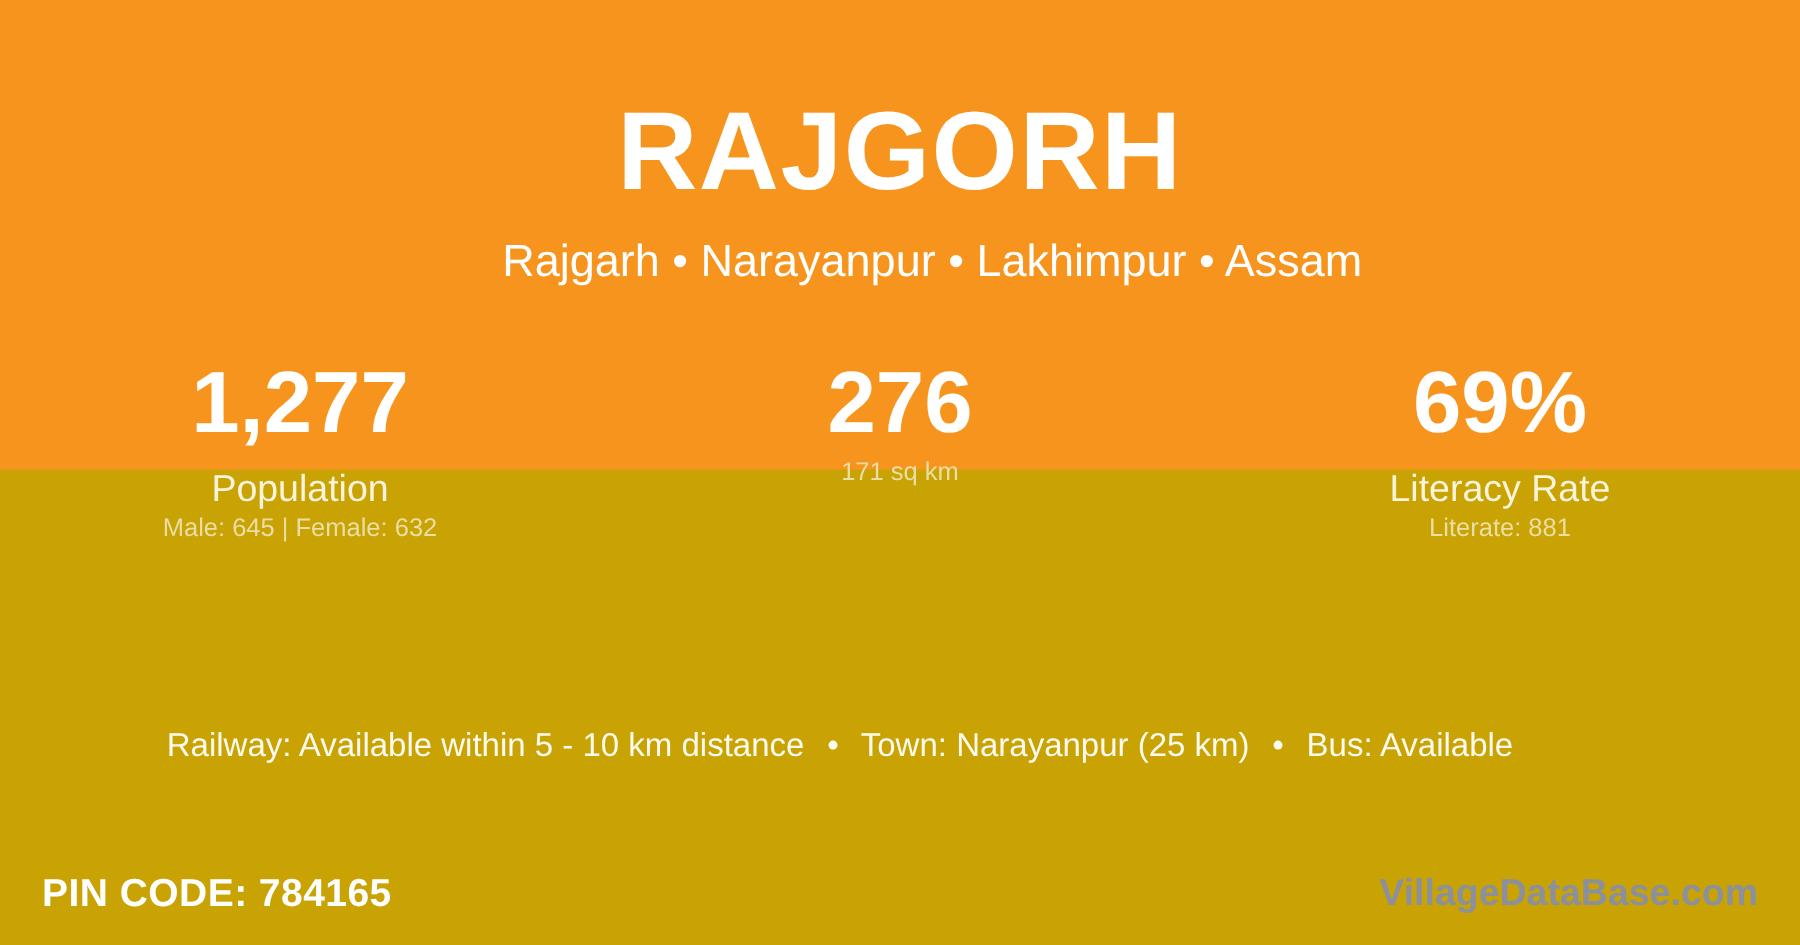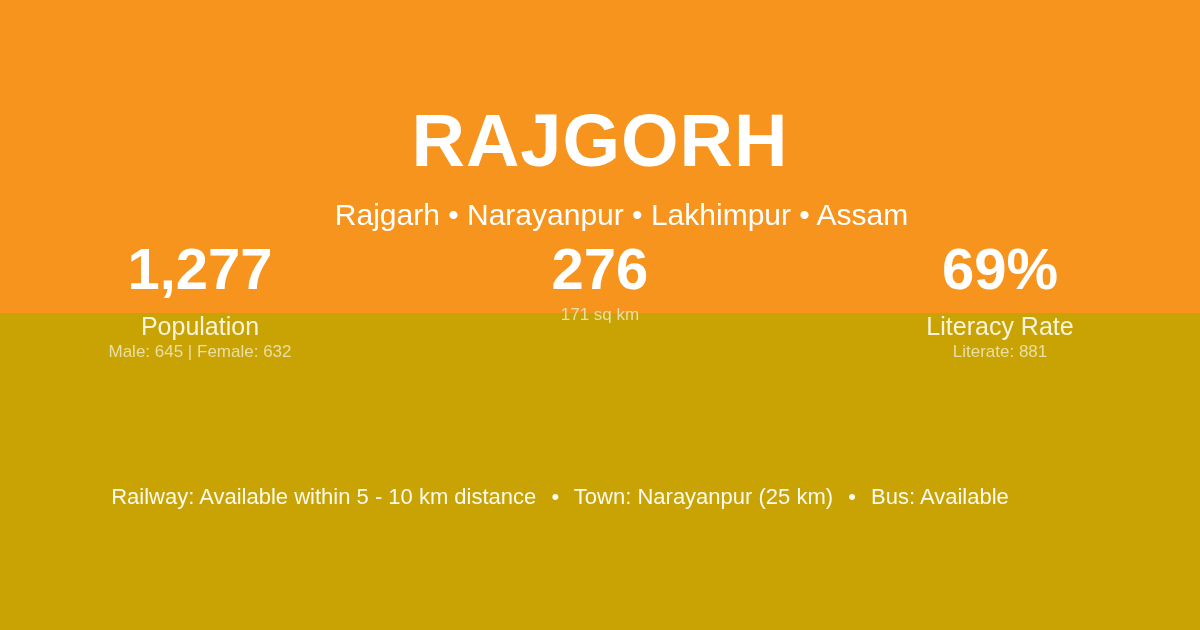--- a/index.html
+++ b/index.html
@@ -36,21 +36,21 @@
   .header {
     position: absolute;
     left: 0;
     top: 0;
     width: 1200px;
     text-align: center;
   }
 
   .village-title {
     margin: 0;
-    padding-top: 104px;
+    padding-top: 64px;
     font-size: 74px;
     line-height: 1.0;
     font-weight: 700;
     letter-spacing: 1px;
     color: #ffffff;
     font-family: "Liberation Sans", sans-serif;
   }
 
   .village-subtitle {
     margin: 0;
@@ -184,14 +184,18 @@
   </div>
 
   <div class="infra-line">
     <span>Railway: Available within 5 - 10 km distance</span>
     <span class="infra-sep">•</span>
     <span>Town: Narayanpur (25 km)</span>
     <span class="infra-sep">•</span>
     <span>Bus: Available</span>
   </div>
 
+  <div class="footer">
+    <div class="pin-code">PIN CODE: 784165</div>
+    <div class="brand">VillageDataBase.com</div>
+  </div>
 
 </div>
 
 </body></html>

